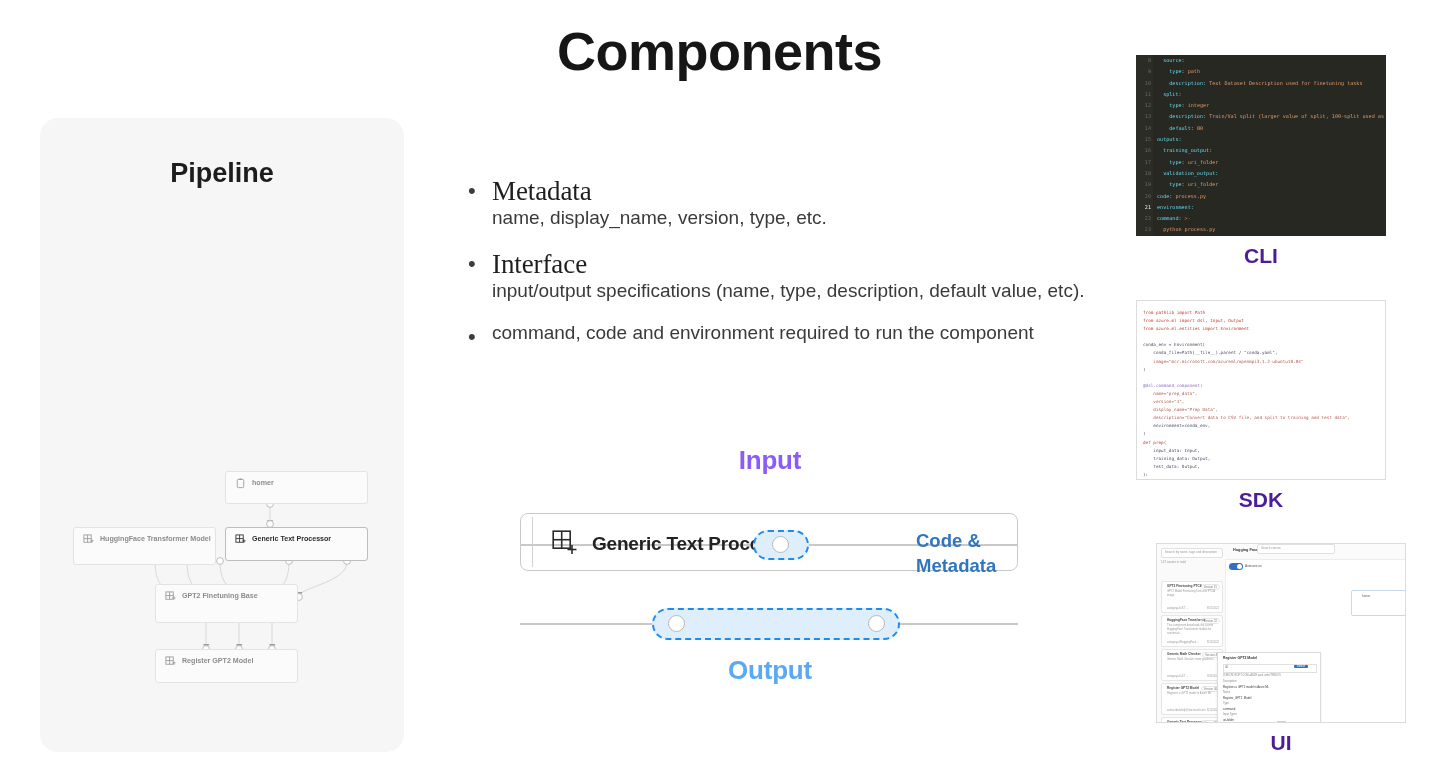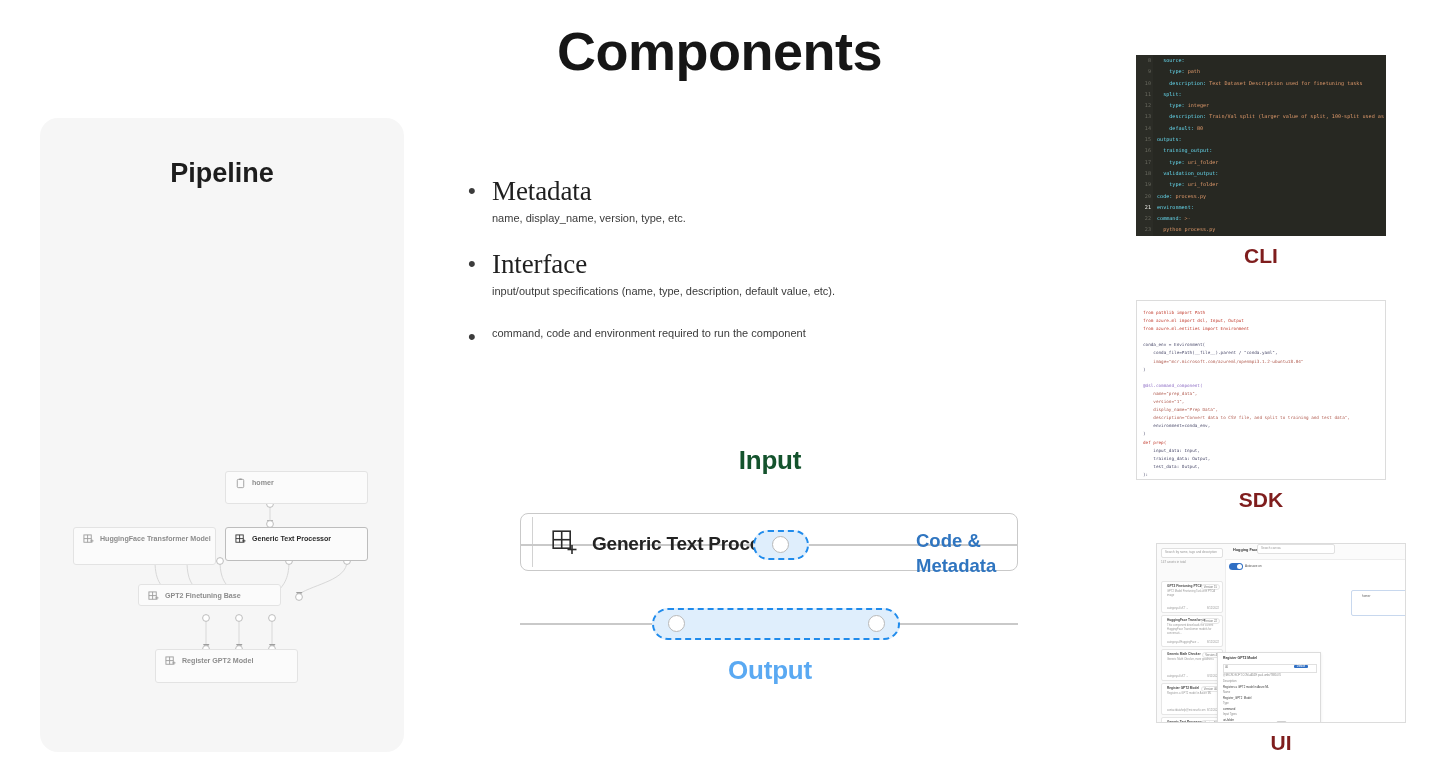--- a/index.html
+++ b/index.html
@@ -45,27 +45,27 @@
 
   
   .bullets{position:absolute;left:468px;top:176px;width:620px;}
   .blt{display:flex;margin-bottom:21px;}
   .blt .dot{
     width:24px;flex:0 0 24px;font-size:22px;line-height:30px;color:#3c3c3c;
     text-align:left;
   }
   .blt .btxt{flex:1;}
   .bhead{font-size:27px;font-weight:400;color:#1f1f1f;line-height:31px;letter-spacing:-.1px;font-family:Liberation Serif, serif;}
-  .bsub{font-size:11px;color:#3a3a3a;line-height:20px;margin-top:1px;}
+  .bsub{font-size:19px;color:#3a3a3a;line-height:20px;margin-top:1px;}
 
   
   .compdiag{position:absolute;left:520px;top:445px;width:500px;height:255px;}
   .lbl-input{
     position:absolute;left:0;top:0;width:500px;text-align:center;
-    font-size:26px;font-weight:700;color:#14532d;letter-spacing:-.2px;
+    font-size:26px;font-weight:700;color:#8b5cf6;letter-spacing:-.2px;
   }
   .lbl-output{
     position:absolute;left:0;top:210px;width:500px;text-align:center;
     font-size:26px;font-weight:700;color:#5aa9f2;letter-spacing:-.2px;
   }
   .card{
     position:absolute;left:0;top:68px;width:498px;height:58px;
     background:#ffffff;border:1.4px solid #c9c9c9;border-radius:8px;
     box-sizing:border-box;
   }
@@ -95,21 +95,21 @@
     position:absolute;width:17px;height:17px;border-radius:50%;
     background:#ffffff;border:1.8px solid #b9b9b9;box-sizing:border-box;
   }
   .railtop{position:absolute;left:0;top:99px;width:498px;height:1.6px;background:#c9c9c9;}
   .railbot{position:absolute;left:0;top:178px;width:498px;height:1.6px;background:#c9c9c9;}
 
   
   .shot{position:absolute;left:1136px;width:250px;}
   .shot-cap{
     width:250px;text-align:center;font-size:21px;font-weight:700;
-    color:#7f1d1d;margin-top:8px;
+    color:#4c1d95;margin-top:8px;
   }
   .cli-box{
     width:250px;height:181px;background:#272822;overflow:hidden;
     position:relative;box-sizing:border-box;
     font-family:"DejaVu Sans Mono",monospace;
   }
   .gutter{
     position:absolute;left:0;top:0;width:17px;height:181px;background:#2b2c26;
   }
   .cli-line{
@@ -251,21 +251,21 @@
       <svg class="nicon" viewBox="0 0 12 12" xmlns="http://www.w3.org/2000/svg">
         <rect x="1" y="1" width="8" height="8" fill="none" stroke="#3a3a3a" stroke-width="1"></rect>
         <line x1="5" y1="1" x2="5" y2="9" stroke="#3a3a3a" stroke-width="1"></line>
         <line x1="1" y1="5" x2="9" y2="5" stroke="#3a3a3a" stroke-width="1"></line>
         <line x1="8" y1="7.5" x2="11.5" y2="7.5" stroke="#3a3a3a" stroke-width="1"></line>
         <line x1="9.75" y1="6" x2="9.75" y2="9.5" stroke="#3a3a3a" stroke-width="1"></line>
       </svg>
       <div class="nlabel">Generic Text Processor</div>
     </div>
 
-    <div class="node" style="left:98px;top:466px;width:143px;height:22px;">
+    <div class="node" style="left:115px;top:466px;width:143px;height:39px;">
       <svg class="nicon" viewBox="0 0 12 12" xmlns="http://www.w3.org/2000/svg">
         <rect x="1" y="1" width="8" height="8" fill="none" stroke="#9e9e9e" stroke-width="1"></rect>
         <line x1="5" y1="1" x2="5" y2="9" stroke="#9e9e9e" stroke-width="1"></line>
         <line x1="1" y1="5" x2="9" y2="5" stroke="#9e9e9e" stroke-width="1"></line>
         <line x1="8" y1="7.5" x2="11.5" y2="7.5" stroke="#9e9e9e" stroke-width="1"></line>
         <line x1="9.75" y1="6" x2="9.75" y2="9.5" stroke="#9e9e9e" stroke-width="1"></line>
       </svg>
       <div class="nlabel">GPT2 Finetuning Base</div>
     </div>
 

